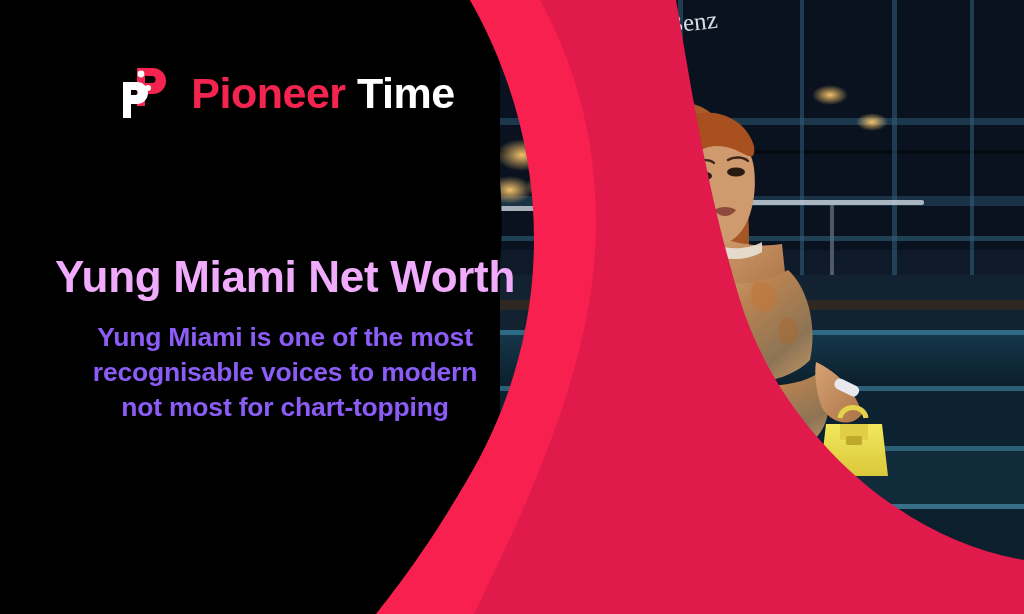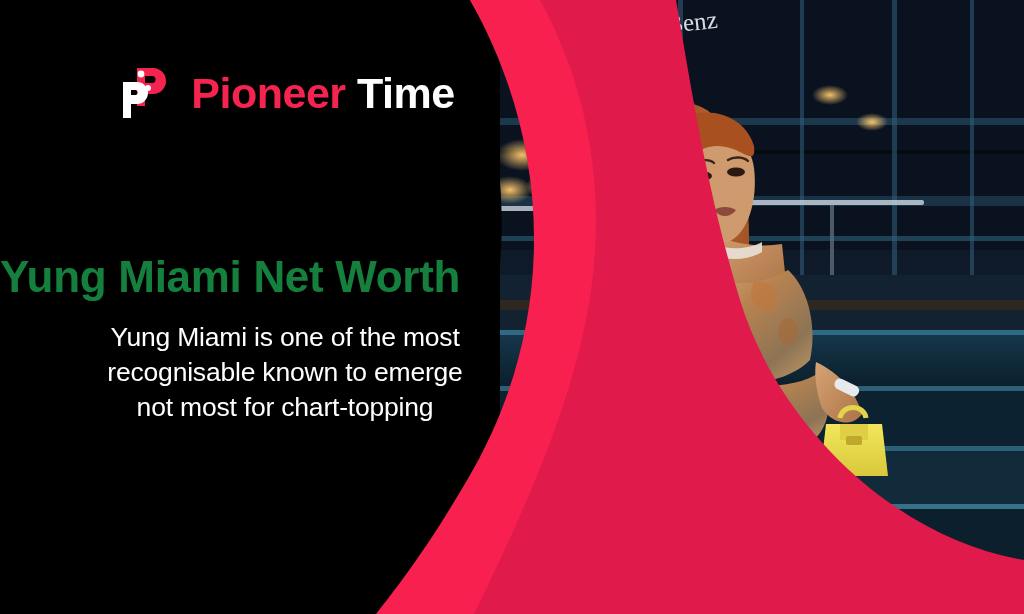--- a/index.html
+++ b/index.html
@@ -84,37 +84,37 @@
     white-space: nowrap;
   }
   .logo-word-1 { color: #F5234F; }
   .logo-word-2 { color: #ffffff; }
 
   .headline {
     position: absolute;
     left: 0;
     top: 224px;
     width: 570px;
-    text-align: left;
-    color: #15803d;
+    text-align: center;
+    color: #f0abfc;
     font-size: 44px;
     font-weight: bold;
     letter-spacing: -0.3px;
     line-height: 1.1;
   }
 
   .blurb {
     position: absolute;
     left: 35px;
     top: 320px;
     width: 500px;
     text-align: center;
-    color: #ffffff;
+    color: #8b5cf6;
     font-size: 26.5px;
-    font-weight: normal;
+    font-weight: bold;
     line-height: 1.33;
     letter-spacing: -0.2px;
   }
   .blurb-line { display: block; }
 </style>
 </head>
 <body>
 
 <div class="banner">
 
@@ -340,18 +340,18 @@
       </svg>
       <div class="logo-text">
         <span class="logo-word-1">Pioneer </span><span class="logo-word-2">Time</span>
       </div>
     </div>
 
     <h1 class="headline">Yung Miami Net Worth</h1>
 
     <div class="blurb">
       <span class="blurb-line">Yung Miami is one of the most</span>
-      <span class="blurb-line">recognisable known to emerge</span>
+      <span class="blurb-line">recognisable voices to modern</span>
       <span class="blurb-line">not most for chart-topping</span>
     </div>
 
   </div>
 </div>
 
 </body></html>

